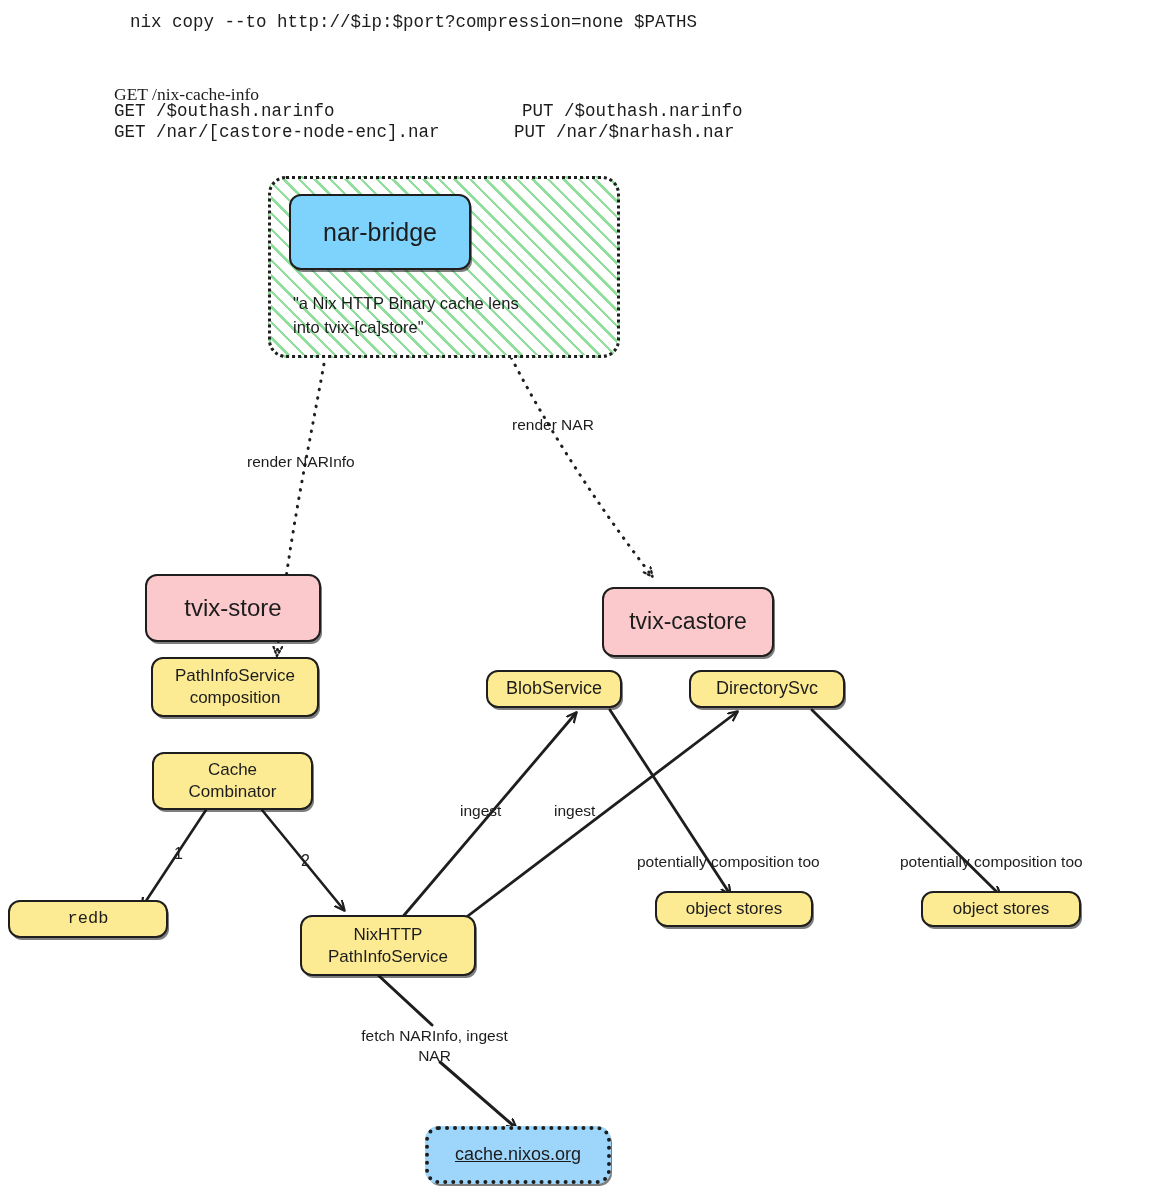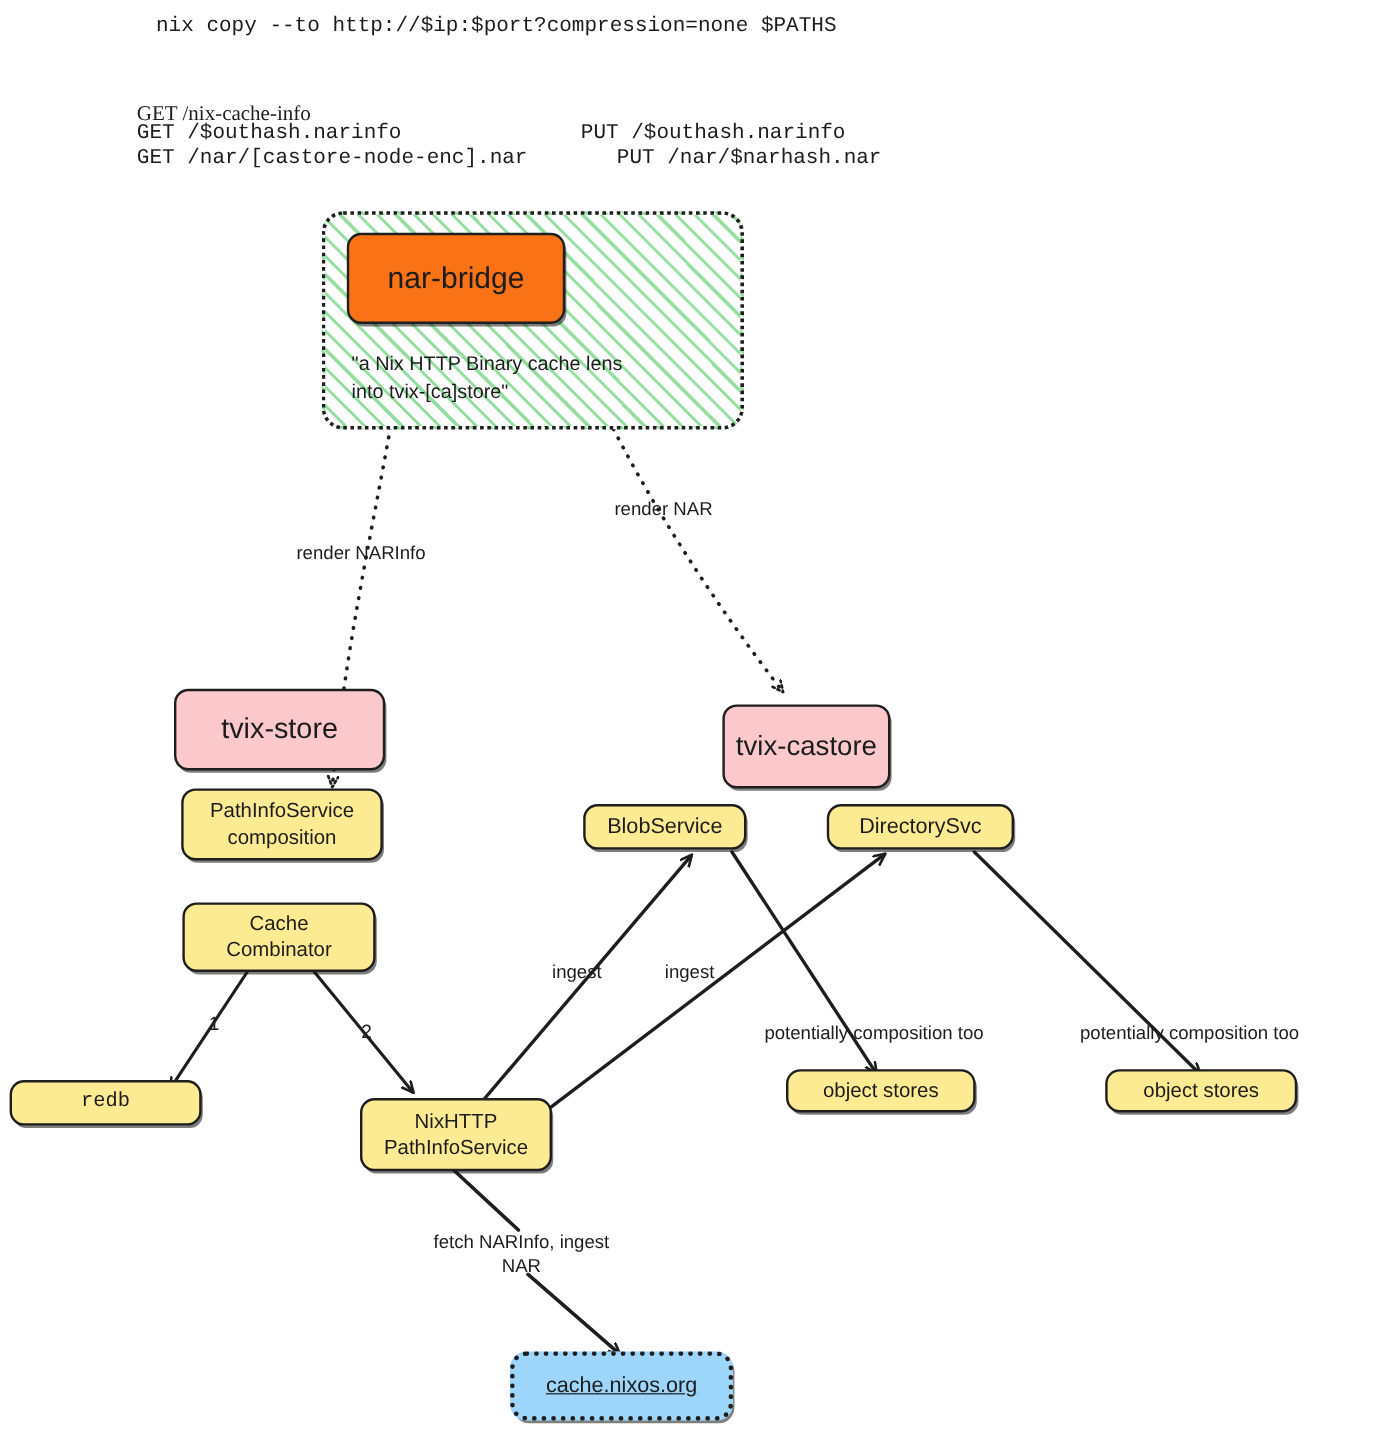--- a/index.html
+++ b/index.html
@@ -37,21 +37,21 @@
     display: flex;
     align-items: center;
     justify-content: center;
     text-align: center;
     line-height: 1.28;
     color: #1c1c1c;
     box-shadow: 2px 3px 0 -1px rgba(20,20,20,.55);
   }
   .node.yellow  { background: #fdeb93; }
   .node.pink    { background: #fbc9cc; }
-  .node.green   { background: #f97316; }
+  .node.green   { background: #7dd3fc; }
   .node.blue    { background: #9dd5fb; border-style: dotted; border-width: 4px; border-radius: 14px; text-decoration: underline; }
 
   .group-box {
     position: absolute;
     box-sizing: border-box;
     border: 3px dotted #1e1e1e;
     border-radius: 18px;
     background-color: #ffffff;
     background-image: repeating-linear-gradient(
         45deg,
@@ -113,21 +113,21 @@
 
   <path d="M378,975 L432,1025 M440,1062 L516,1128" fill="none" stroke="#1e1e1e" stroke-width="3" stroke-linecap="round" marker-end="url(#ah)"></path>
 </svg>
 
 <div class="mono-line" style="left:130px; top:12px;">nix copy --to http://$ip:$port?compression=none $PATHS</div>
 
 <div class="mono-line" style="left:114px; top:84px;font-family:Liberation Serif, serif;">GET /nix-cache-info</div>
 <div class="mono-line" style="left:114px; top:101px;">GET /$outhash.narinfo</div>
 <div class="mono-line" style="left:114px; top:122px;">GET /nar/[castore-node-enc].nar</div>
 
-<div class="mono-line" style="left:484px; top:101px;">PUT /$outhash.narinfo</div>
+<div class="mono-line" style="left:522px; top:101px;">PUT /$outhash.narinfo</div>
 <div class="mono-line" style="left:514px; top:122px;">PUT /nar/$narhash.nar</div>
 
 <div class="group-box" style="left:268px; top:176px; width:352px; height:182px;"></div>
 
 <div class="node green" style="left:289px; top:194px; width:182px; height:76px; font-size:25px;">nar-bridge</div>
 
 <div class="group-caption" style="left:293px; top:292px; width:300px;">"a Nix HTTP Binary cache lens
 into tvix-[ca]store"</div>
 
 <div class="edge-label" style="left:247px; top:452px;">render NARInfo</div>
@@ -136,24 +136,24 @@
 <div class="node pink" style="left:145px; top:574px; width:176px; height:68px; font-size:24px;">tvix-store</div>
 
 <div class="node yellow" style="left:151px; top:657px; width:168px; height:60px; font-size:17px; white-space:pre-line;">PathInfoService
 composition</div>
 
 <div class="node yellow" style="left:152px; top:752px; width:161px; height:58px; font-size:17px; white-space:pre-line;">Cache
 Combinator</div>
 
 <div class="node yellow" style="left:8px; top:900px; width:160px; height:38px; font-size:17px;font-family:Liberation Mono, monospace;">redb</div>
 
-<div class="node yellow" style="left:300px; top:915px; width:160px; height:61px; font-size:17px; white-space:pre-line;">NixHTTP
+<div class="node yellow" style="left:300px; top:915px; width:176px; height:61px; font-size:17px; white-space:pre-line;">NixHTTP
 PathInfoService</div>
 
-<div class="node pink" style="left:602px; top:587px; width:140px; height:70px; font-size:23px;">tvix-castore</div>
+<div class="node pink" style="left:602px; top:587px; width:172px; height:70px; font-size:23px;">tvix-castore</div>
 
 <div class="node yellow" style="left:486px; top:670px; width:136px; height:38px; font-size:18px;">BlobService</div>
 
 <div class="node yellow" style="left:689px; top:670px; width:156px; height:38px; font-size:18px;">DirectorySvc</div>
 
 <div class="node yellow" style="left:655px; top:891px; width:158px; height:36px; font-size:17px;">object stores</div>
 
 <div class="node yellow" style="left:921px; top:891px; width:160px; height:36px; font-size:17px;">object stores</div>
 
 <div class="node blue" style="left:425px; top:1126px; width:186px; height:58px; font-size:18px;">cache.nixos.org</div>

